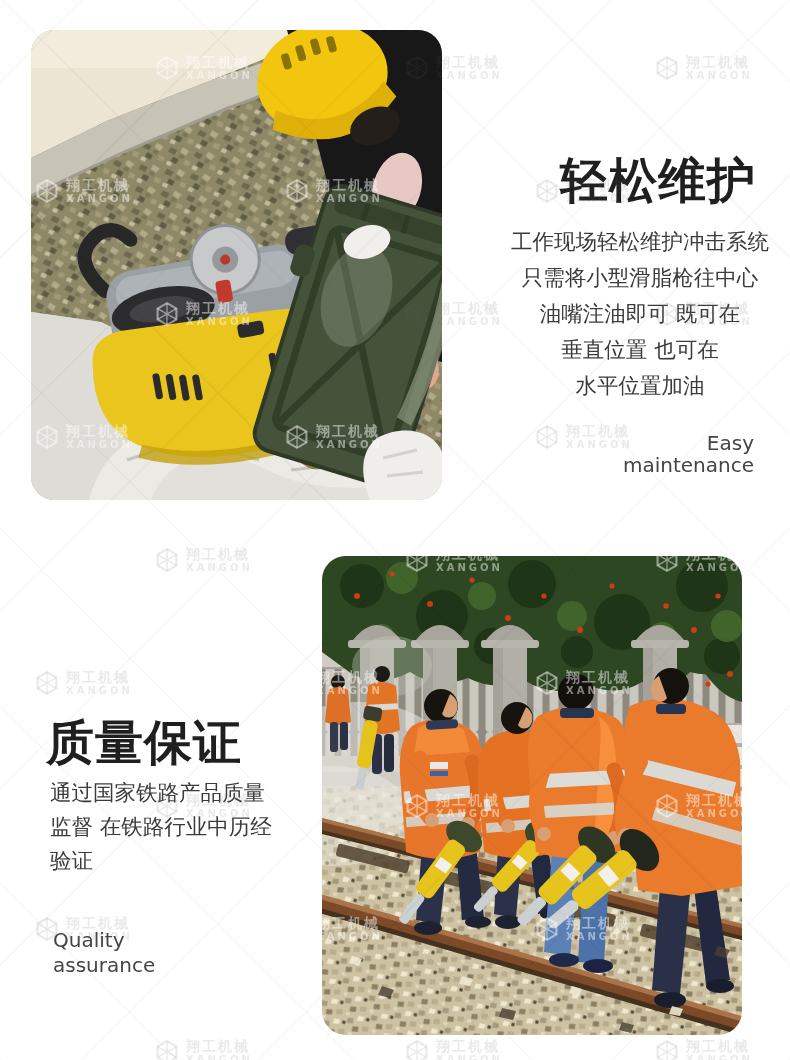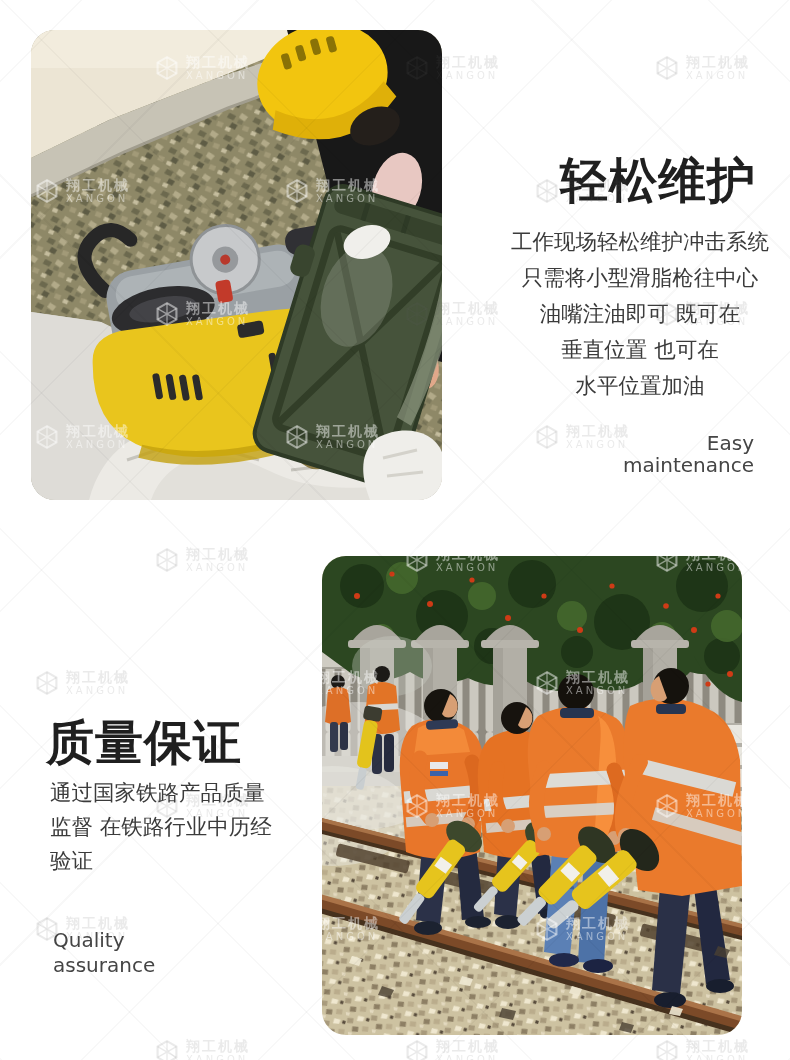--- a/index.html
+++ b/index.html
@@ -9,21 +9,21 @@
   
   .watermark-layer{position:absolute;inset:0;z-index:6;pointer-events:none;
     background:
       repeating-linear-gradient(45deg, rgba(0,0,0,0.028) 0 1.5px, transparent 1.5px 125px),
       repeating-linear-gradient(-45deg, rgba(0,0,0,0.028) 0 1.5px, transparent 1.5px 125px);}
   .wm{position:absolute;display:flex;align-items:center;gap:6px;color:rgba(92,92,92,0.13);white-space:nowrap;}
   .wm-light{color:rgba(255,255,255,0.48);}
   .wm-ic svg{display:block;width:26px;height:26px;}
   .wm-tx{display:flex;flex-direction:column;}
   .wm .cn{font-size:14px;font-weight:bold;letter-spacing:2px;line-height:15px;}
-  .wm .en{font-size:10px;font-weight:normal;letter-spacing:3px;line-height:11px;}
+  .wm .en{font-size:10px;font-weight:bold;letter-spacing:3px;line-height:11px;}
 
   .photo{position:absolute;border-radius:24px;overflow:hidden;z-index:2;}
   .photo svg{display:block;width:100%;height:100%;}
   .photo-top{left:31px;top:30px;width:411px;height:470px;}
   .photo-bottom{left:322px;top:556px;width:420px;height:479px;}
 
   .heading{position:absolute;z-index:4;font-size:48px;font-weight:900;letter-spacing:1px;
     color:var(--heading_color,#1f1f1f);line-height:60px;white-space:nowrap;}
   .heading-top{top:110px;right:34px;text-align:right;}
   .heading-bottom{top:672px;left:46px;text-align:left;}

